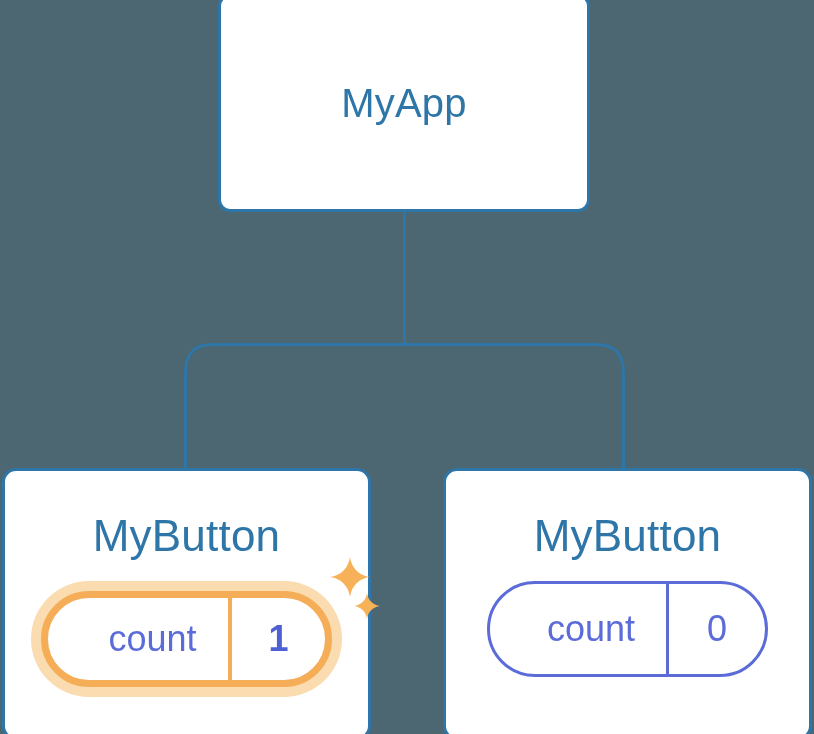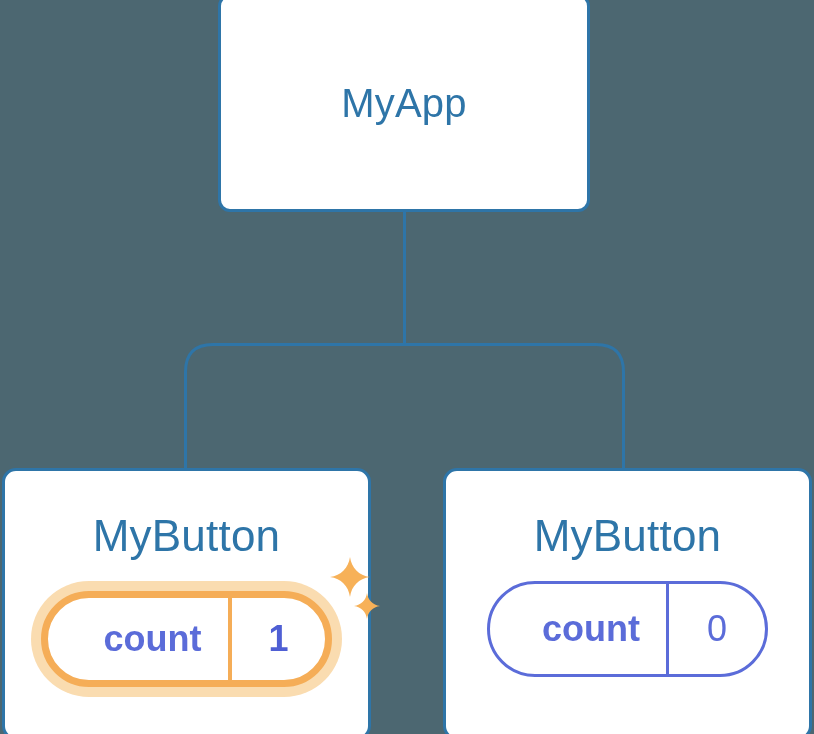--- a/index.html
+++ b/index.html
@@ -97,21 +97,21 @@
     display: flex;
     align-items: center;
     justify-content: center;
     box-sizing: border-box;
     line-height: 1;
     white-space: nowrap;
   }
 
   .pill-key {
     font-size: 36px;
-    font-weight: 700;
+    font-weight: 400;
   }
 
   .pill-val {
     font-size: 36px;
   }
 
   
   .pill.plain {
     border: 3px solid #5b6cd9;
   }

